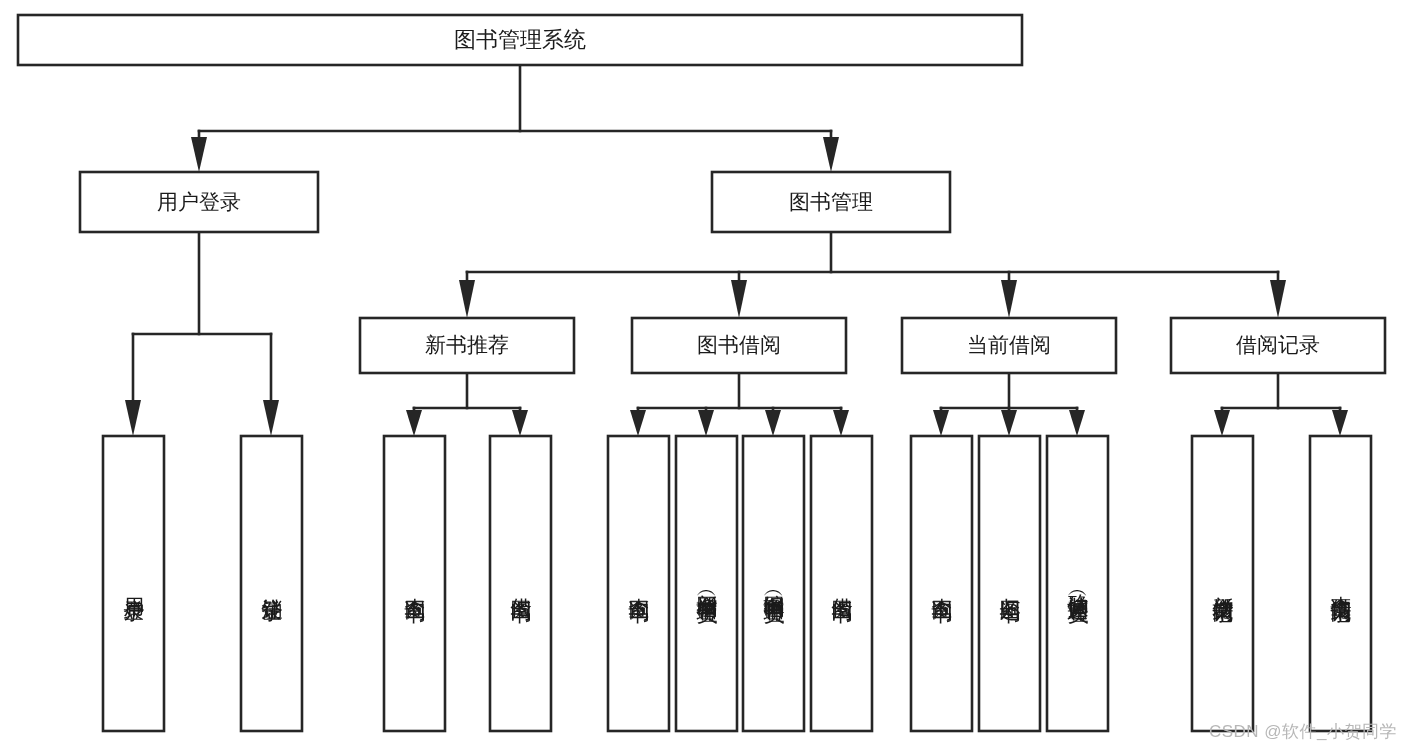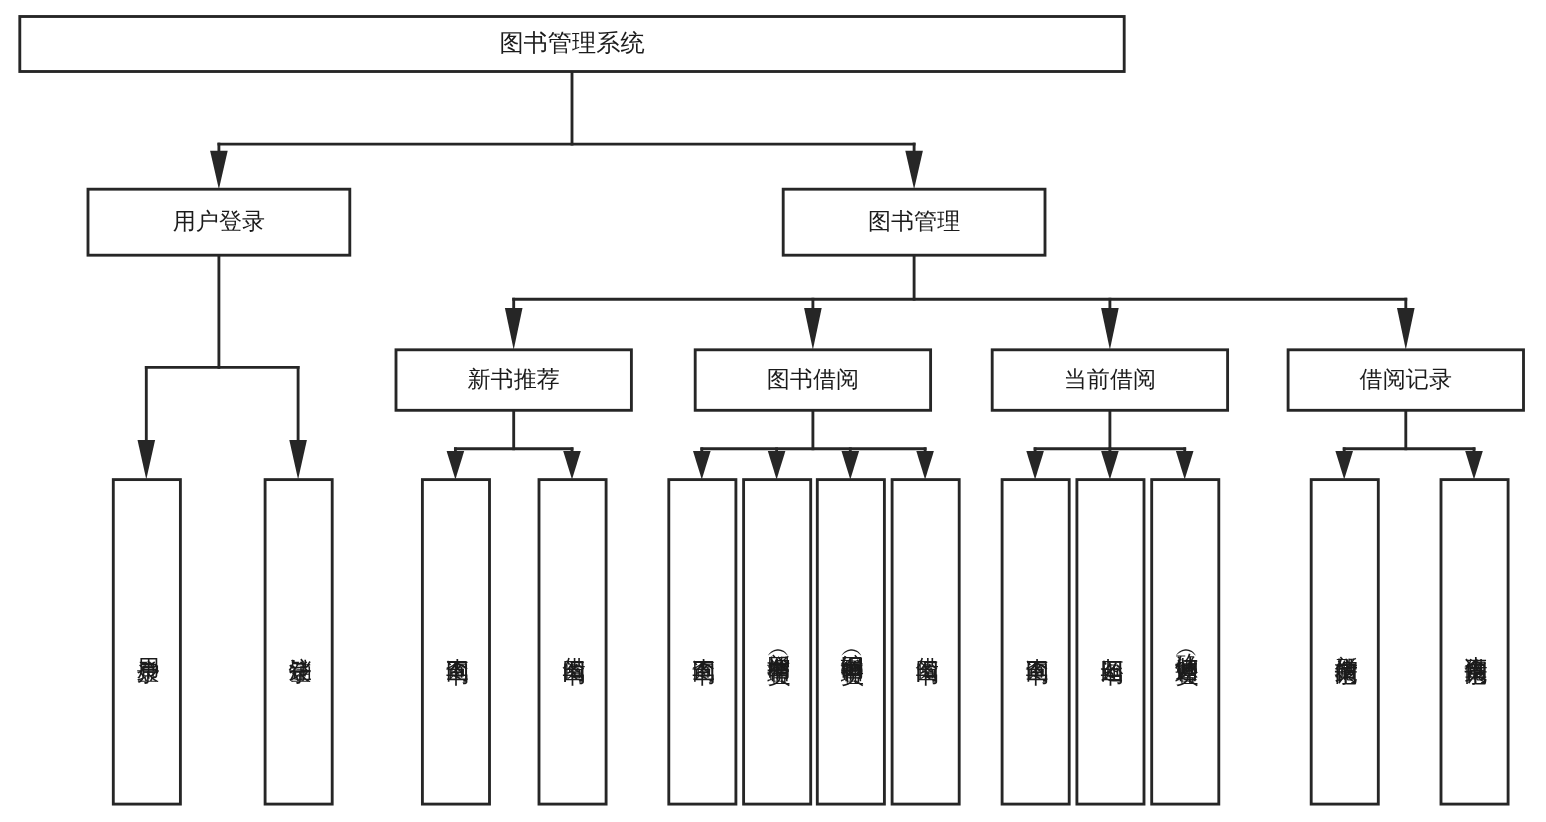--- a/index.html
+++ b/index.html
@@ -215,13 +215,14 @@
   <div class="vlabel" style="left:608px; top:436px; width:61px; height:295px;">查询图书</div>
   <div class="vlabel" style="left:676px; top:436px; width:61px; height:295px;">新增图书（管理员）</div>
   <div class="vlabel" style="left:743px; top:436px; width:61px; height:295px;">编辑图书（管理员）</div>
   <div class="vlabel" style="left:811px; top:436px; width:61px; height:295px;">借阅图书</div>
   <div class="vlabel" style="left:911px; top:436px; width:61px; height:295px;">查询图书</div>
   <div class="vlabel" style="left:979px; top:436px; width:61px; height:295px;">归还图书</div>
   <div class="vlabel" style="left:1047px; top:436px; width:61px; height:295px;">确认归还（管理员）</div>
   <div class="vlabel" style="left:1192px; top:436px; width:61px; height:295px;">新增借阅记录</div>
   <div class="vlabel" style="left:1310px; top:436px; width:61px; height:295px;">查询借阅记录</div>
 
+  <div class="watermark">CSDN @软件_小贺同学</div>
 </div>
 
 </body></html>

